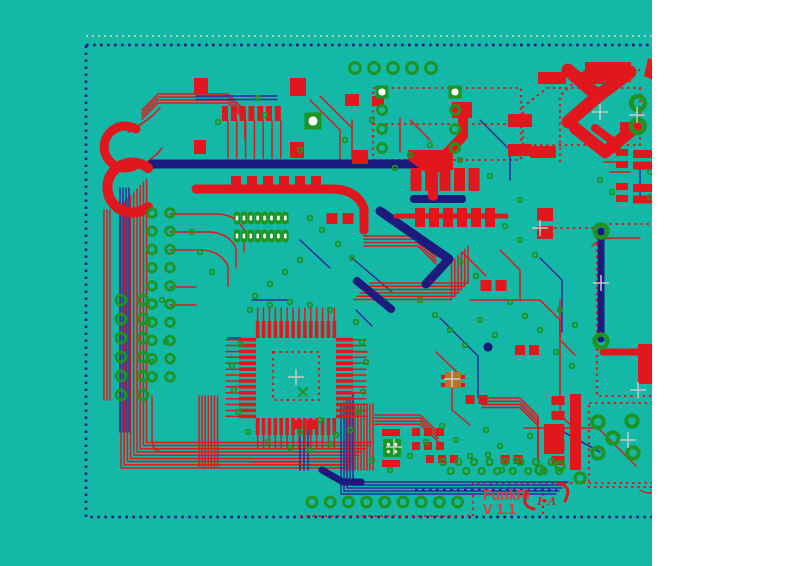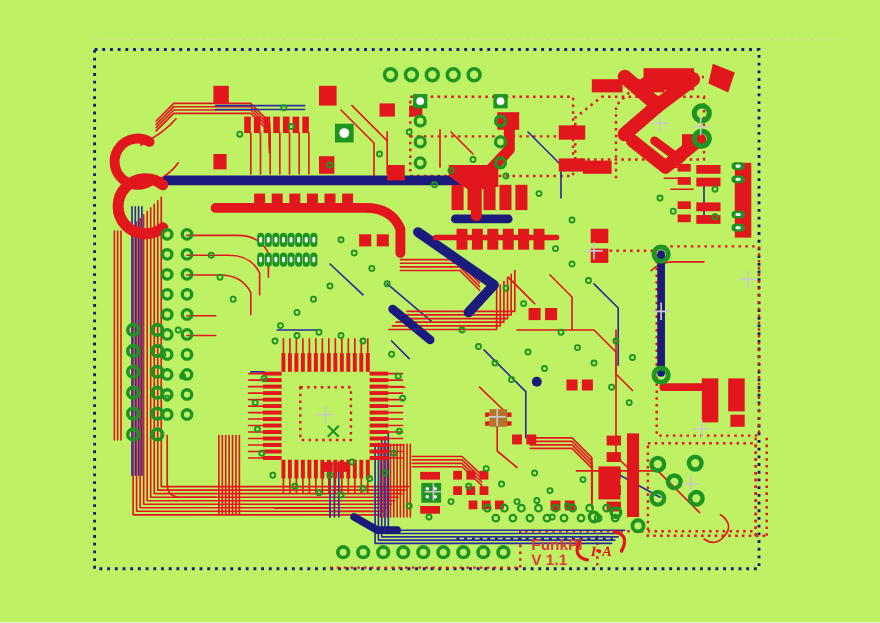--- a/index.html
+++ b/index.html
@@ -1,16 +1,16 @@
 <!DOCTYPE html>
 <html style="--c-red: #e2171e; --c-redtext: #e23a3a; --c-navy: #1b1b7e; --c-blue: #2b2b9b; --c-green: #1e9423; --c-khaki: #deddb4; --c-gray: #c9c9c9; --c-gold: #b5742a; --c-white: #ffffff;"><head>
 <meta charset="utf-8">
 <style>
   html,body{margin:0;padding:0;background:#ffffff;}
-  .page{position:relative;width:800px;height:566px;background:#bef264;overflow:hidden;
+  .page{position:relative;width:652px;height:566px;background:#14b8a6;overflow:hidden;
         font-family:"Liberation Sans",sans-serif;}
   svg{display:block}
   .tr{stroke:var(--c-red);stroke-width:1.5;fill:none;stroke-linejoin:round;stroke-linecap:round}
   .tb{stroke:var(--c-blue);stroke-width:1.5;fill:none;stroke-linejoin:round;stroke-linecap:round}
   .thr{stroke:var(--c-red);fill:none;stroke-linecap:round;stroke-linejoin:round}
   .thn{stroke:var(--c-navy);fill:none;stroke-linecap:round;stroke-linejoin:round}
   .fr{fill:var(--c-red)}
   .dr{stroke:var(--c-red);fill:none;stroke-width:2.2;stroke-dasharray:2.3 3.9}
   .dn{stroke:var(--c-navy);fill:none;stroke-width:2.6;stroke-dasharray:2.6 4.4}
   .dk{stroke:var(--c-khaki);fill:none;stroke-width:1.6;stroke-dasharray:2 4}

